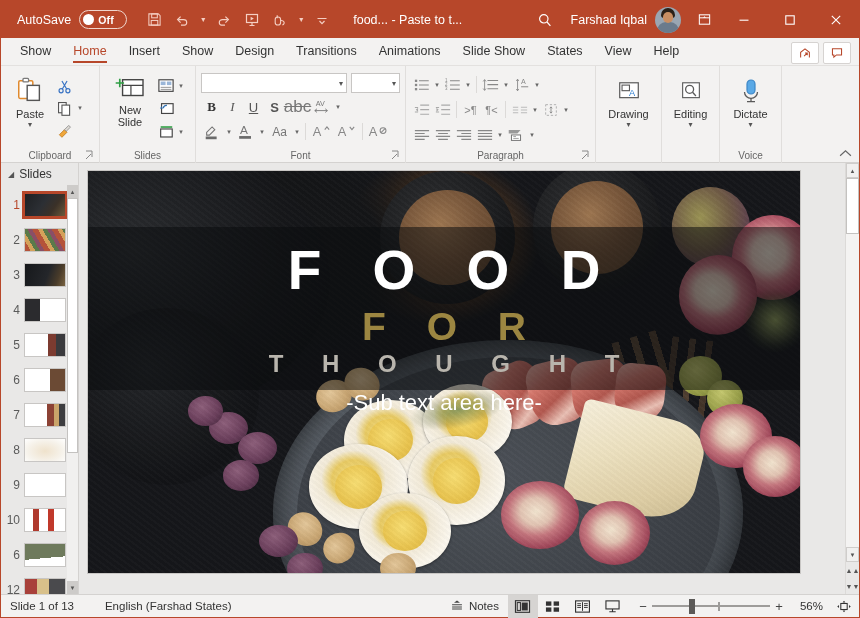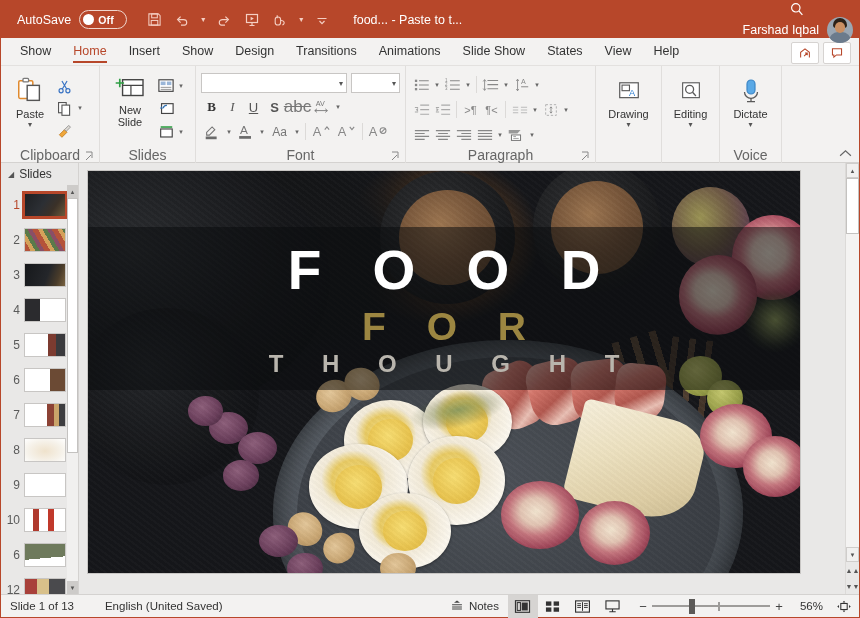--- a/index.html
+++ b/index.html
@@ -21,21 +21,21 @@
   .toggle { width:48px; height:19px; border:1.4px solid #f0d6cd; border-radius:10px;
             display:flex; align-items:center; padding:0 3px; gap:4px; }
   .toggle .knob { width:11px; height:11px; border-radius:50%; background:#fff; flex:0 0 11px;}
   .toggle .state { font-size:10.5px; color:#fff; font-weight:bold; letter-spacing:.2px;}
   .qat { display:flex; align-items:center; gap:2px; margin-left:14px; }
   .qbtn { width:26px; height:26px; display:flex; align-items:center; justify-content:center;
           border-radius:2px; color:#f5cfc3; }
   .qcaret { width:12px; height:26px; display:flex; align-items:center; justify-content:center;
             color:#f5cfc3; font-size:8px; }
   .doctitle { margin-left:18px; font-size:12.5px; color:#fff; white-space:nowrap; }
-  .tb-right { margin-left:auto; display:flex; align-items:center; height:37px;flex-direction:column; }
+  .tb-right { margin-left:auto; display:flex; align-items:center; height:37px; }
   .search-btn { width:36px; height:30px; display:flex;align-items:center;justify-content:center; color:#fff;}
   .user { display:flex; align-items:center; gap:8px; padding:0 6px 0 8px; }
   .user-name { font-size:12.5px; color:#fff; white-space:nowrap; }
   .avatar { width:26px; height:26px; border-radius:50%; overflow:hidden; background:#9aa6b2; position:relative; }
   .avatar .hair { position:absolute; left:6px; top:1px; width:14px; height:10px; border-radius:7px 7px 3px 3px; background:#2b2118;}
   .avatar .face { position:absolute; left:8px; top:5px; width:10px; height:11px; border-radius:5px; background:#c98f63;}
   .avatar .body { position:absolute; left:2px; top:15px; width:22px; height:12px; border-radius:9px 9px 0 0; background:#6b7b8c;}
   .ribbon-disp { width:34px; height:30px; display:flex;align-items:center;justify-content:center;color:#fff;}
   .wbtn { width:46px; height:37px; display:flex; align-items:center; justify-content:center; color:#fff; }
 
@@ -48,21 +48,21 @@
   .tabs-right { margin-left:auto; display:flex; align-items:center; gap:4px; padding-right:8px; padding-bottom:1px;}
   .tb-icon-btn { width:28px; height:22px; border:1px solid #d6d3d1; background:#fff;
                  display:flex; align-items:center; justify-content:center; color:#b7472a; border-radius:2px;}
 
   
   .ribbon { flex:0 0 97px; height:97px; background:#f3f2f1; display:flex; position:relative;
             border-bottom:1px solid #d4d2d0; }
   .group { display:flex; flex-direction:column; height:97px; position:relative; padding:3px 0 0 0;
            border-right:1px solid #e0dedc; }
   .group-body { flex:1; display:flex; align-items:flex-start; padding:2px 5px 0 5px; }
-  .group-label { height:15px; line-height:15px; font-size:14px; color:#666; text-align:center; position:relative; }
+  .group-label { height:15px; line-height:15px; font-size:10px; color:#666; text-align:center; position:relative; }
   .group-label .dlg { position:absolute; right:4px; top:1px; width:11px; height:11px; color:#888; }
   .icon { display:inline-flex; align-items:center; justify-content:center; }
   .bigbtn { display:flex; flex-direction:column; align-items:center; width:44px; padding-top:3px; }
   .bigbtn .lbl { font-size:11px; color:#333; margin-top:2px; line-height:12px; text-align:center;}
   .bigbtn .cv { font-size:8px; color:#555; line-height:8px; margin-top:1px;}
   .smallbtn { width:21px; height:21px; display:flex; align-items:center; justify-content:center; border-radius:2px;}
   .cv8 { font-size:7px; color:#666; width:10px; text-align:center; display:inline-flex;
          align-items:center; justify-content:center; height:21px;}
   .row { display:flex; align-items:center; gap:0px; height:23px; }
   .sep { width:1px; height:17px; background:#dcdad8; margin:0 3px; }
@@ -845,38 +845,39 @@
             <span class="food grape" id="g5"></span>
             <span class="food grape" id="g6"></span>
             <span class="herb2"></span>
           </div>
 
           <div class="band"></div>
 
           <div class="stxt t-food">F O O D</div>
           <div class="stxt t-for">F O R</div>
           <div class="stxt t-thought">T H O U G H T</div>
+          <div class="stxt t-sub">-Sub text area here-</div>
         </div>
       </div>
 
       <div class="vscroll">
         <span class="vs-btn">▲</span>
         <span class="vs-track">
           <span class="vs-thumb"></span>
         </span>
         <span class="vs-btn">▼</span>
         <span class="vs-extra">▲▲</span>
         <span class="vs-extra">▼▼</span>
       </div>
     </div>
   </div>
 
   <div class="status">
     <span class="st-item">Slide 1 of 13</span>
-    <span class="st-item" style="padding-left:22px">English (United Saved)</span>
+    <span class="st-item" style="padding-left:22px">English (Farshad States)</span>
     <span class="st-right">
       <span class="st-item">
         <span>
           <svg width="14" height="13" viewBox="0 0 16 14">
               <path d="M8 1.2l3.4 2.6H4.6z" fill="#444"></path>
               <path d="M2.4 6.2h11.2M2.4 8.6h11.2M2.4 11h11.2" stroke="#444" stroke-width="1.2"></path>
             </svg>
         </span>
         <span>Notes</span>
       </span>

